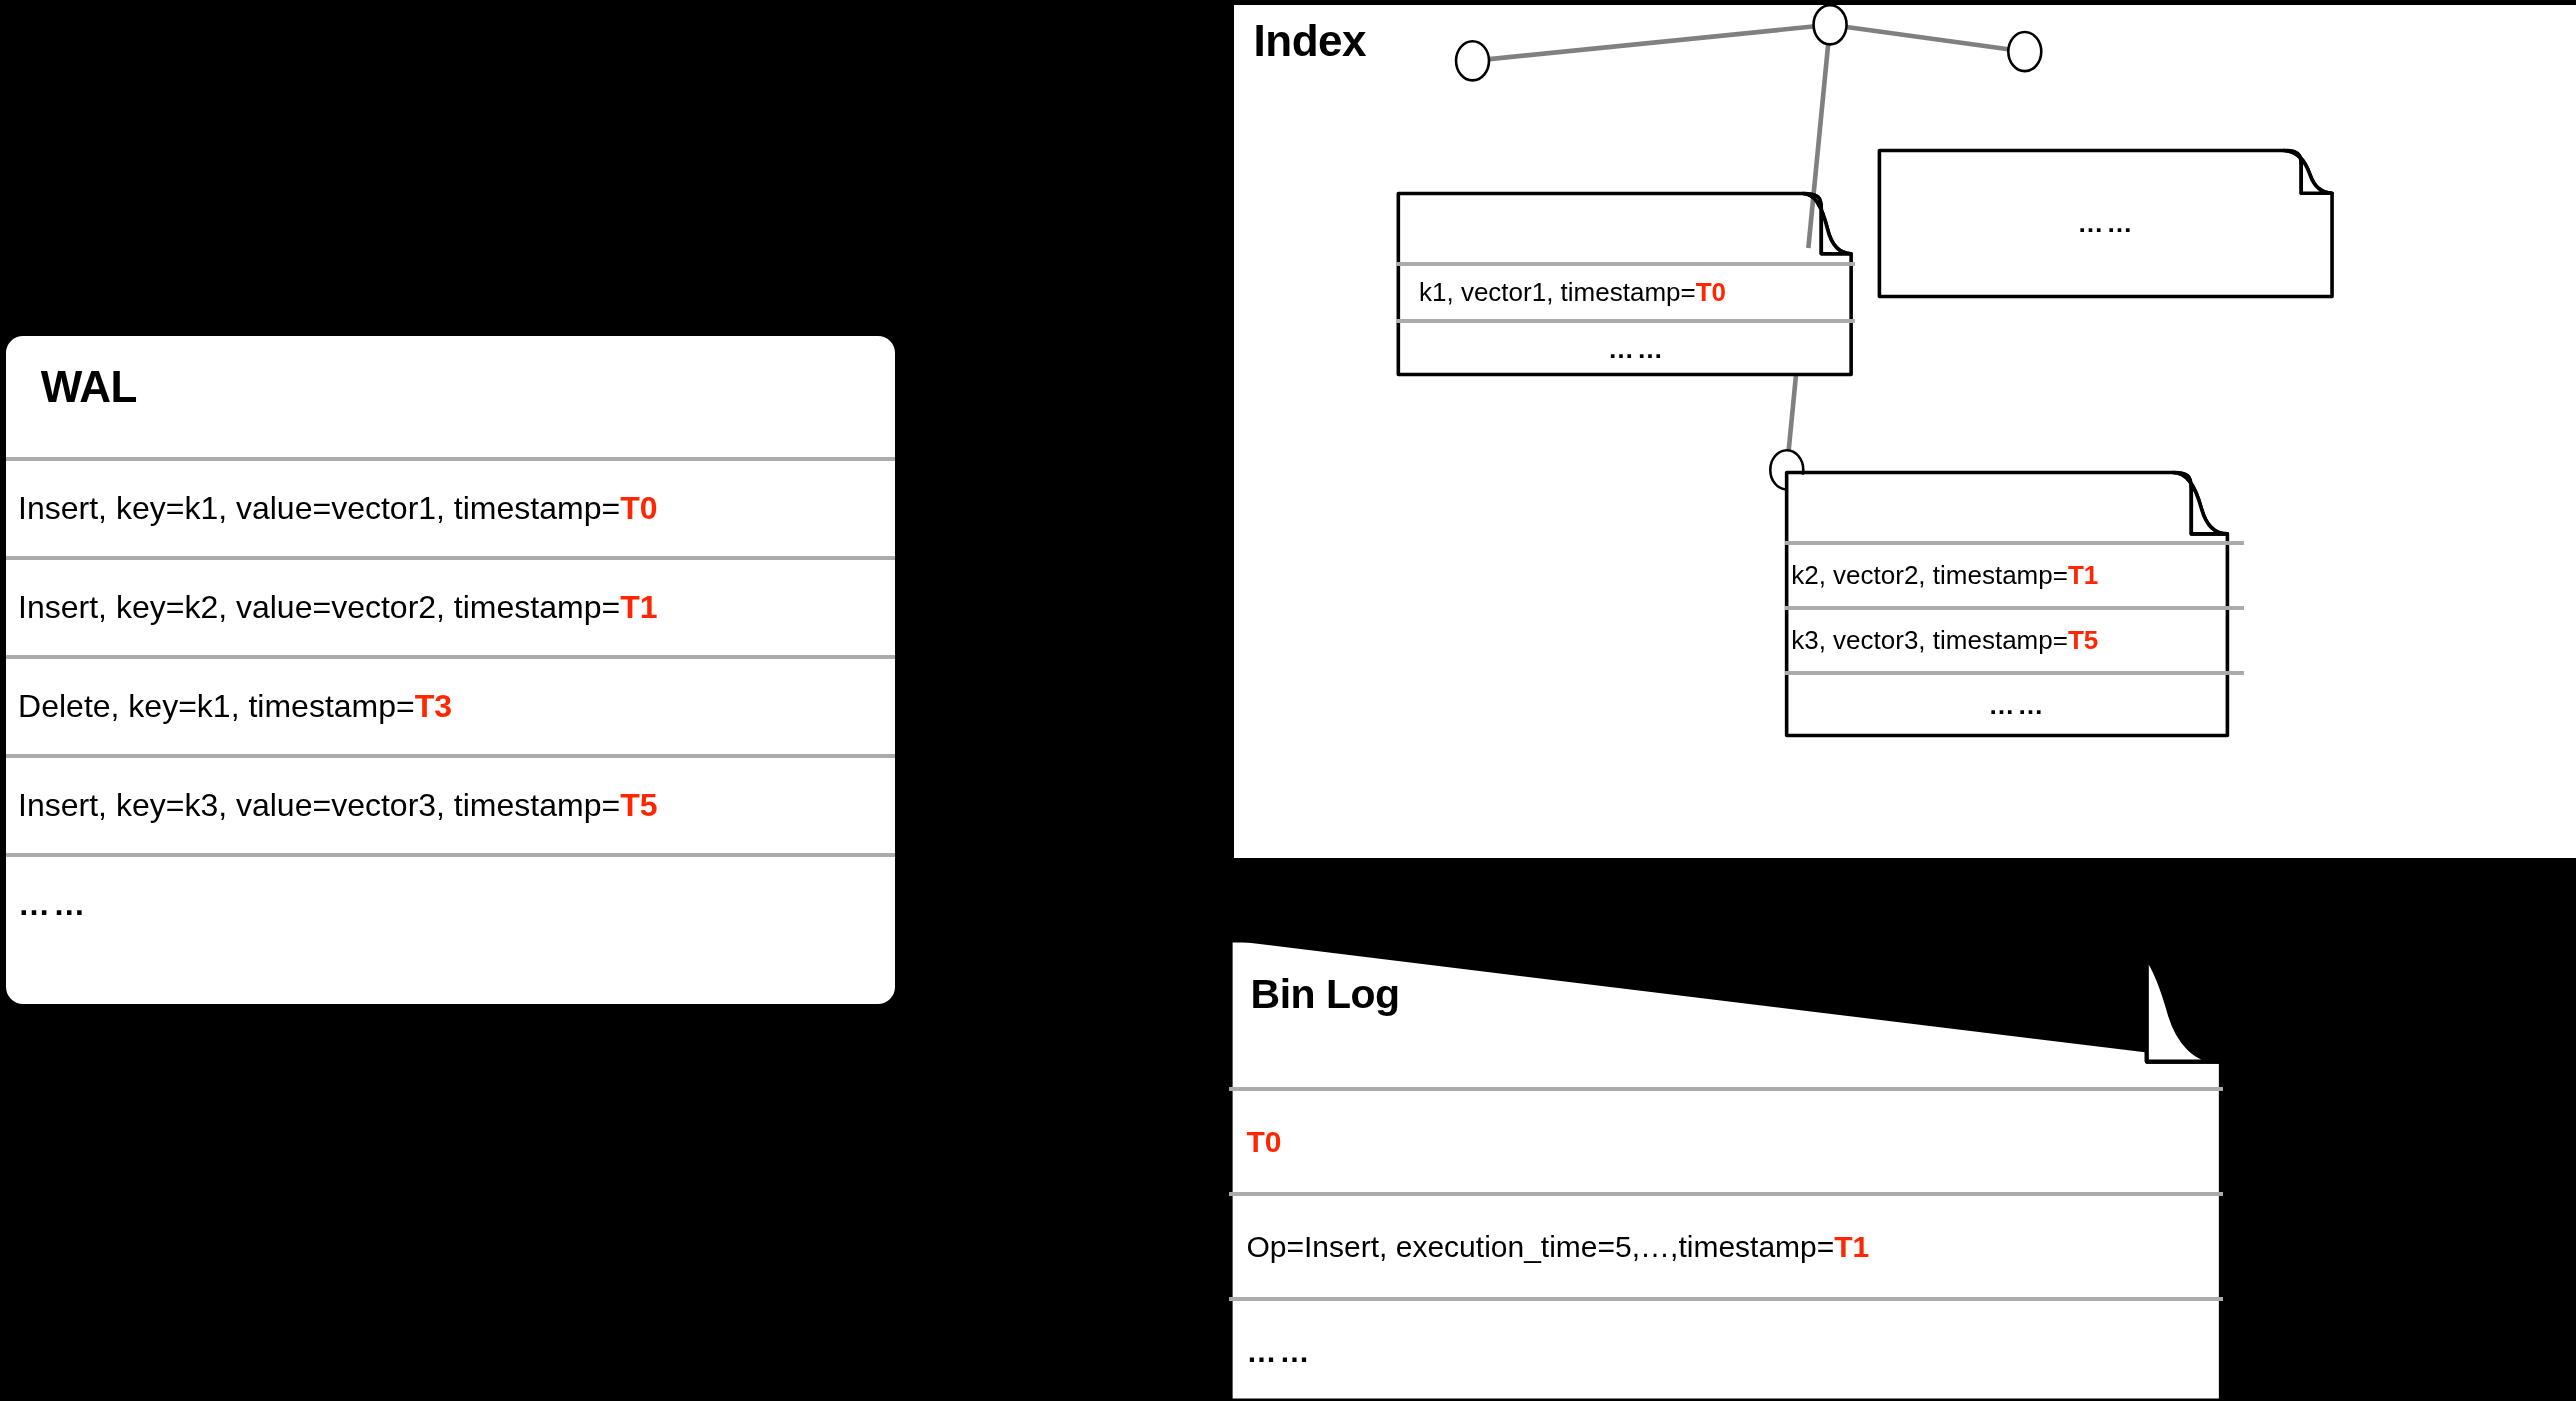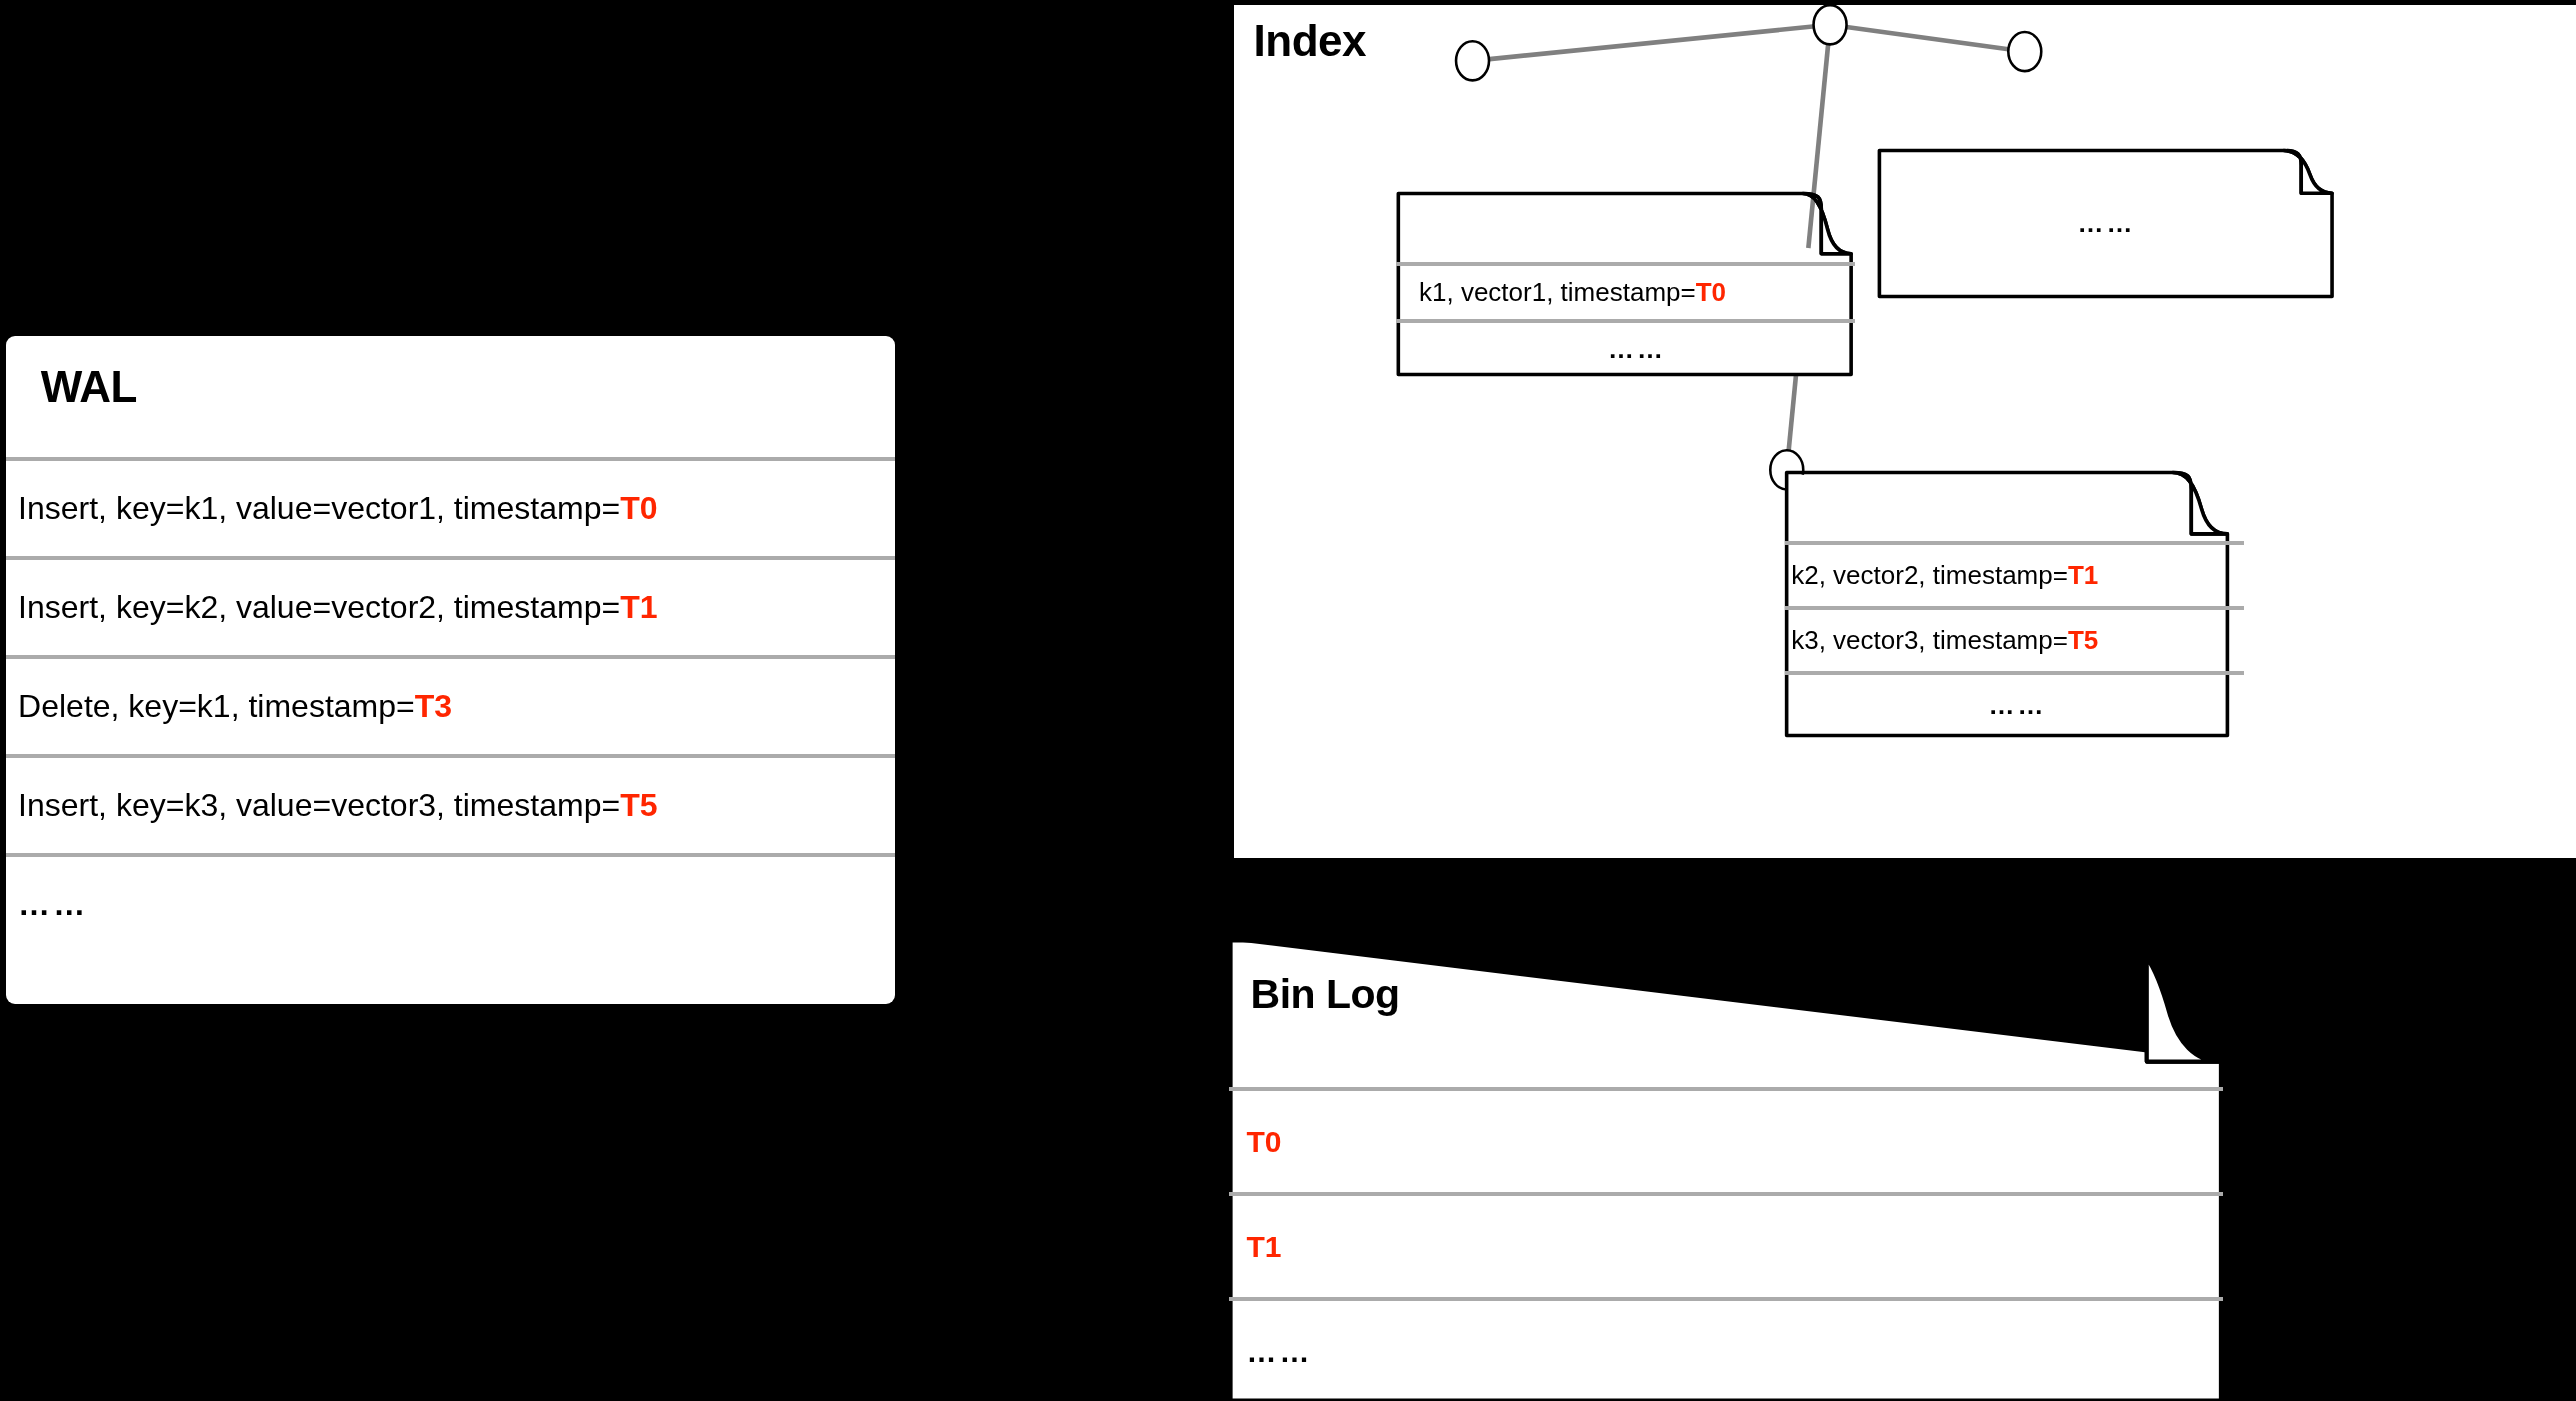--- a/index.html
+++ b/index.html
@@ -2,21 +2,21 @@
 <html style="font-size:8.2px"><head>
 <meta charset="utf-8">
 <style>
   html,body{margin:0;padding:0;background:#000;}
   body{width:2817px;height:1402px;position:relative;overflow:hidden;
        font-family:"Liberation Sans","DejaVu Sans",sans-serif;}
 
   .panel{position:absolute;background:#fff;box-sizing:border-box;}
 
   
-  #wal{left:5.7px;top:336px;width:889px;height:668px;border-radius:9px;}
+  #wal{left:5.7px;top:336px;width:889px;height:668px;border-radius:17px;}
   .panel-title{font-weight:bold;letter-spacing:-0.5px;color:#000;}
   #wal .panel-title{position:absolute;left:35px;top:26px;font-size:44px;}
 
   .rows{position:absolute;left:0;right:0;}
   .row{position:relative;box-sizing:border-box;border-top:4.1px solid #ABABAB;
        display:flex;align-items:center;}
   .row-text{white-space:nowrap;color:#000;}
   .ts{color:#FF2600;font-weight:bold;}
   .dots{letter-spacing:3.1px;font-weight:bold;}
 
@@ -166,20 +166,21 @@
     <path d="M3 3 H1722 C1772 3 1782 16 1782 54 V238 H1926 C1876 238 1842 200 1826 144 C1798 46 1772 3 1722 3 Z
              M3 3 V896 H1926 V238" fill="#ffffff" stroke="#000000" stroke-width="8" stroke-linejoin="round"></path>
     <path d="M1722 3 C1772 3 1798 46 1826 144 C1842 200 1876 238 1926 238 L1782 238 V54 C1782 16 1772 3 1722 3 Z" fill="#ffffff" stroke="#000000" stroke-width="8" stroke-linejoin="round"></path>
   </svg>
   <div class="panel-title">Bin Log</div>
   <div class="content">
     <div class="row">
         <span class="ts">T0</span>
     </div>
     <div class="row">
+      <span class="row-text">Op=Insert, execution_time=5,…,timestamp=</span>
         <span class="ts">T1</span>
     </div>
     <div class="row center">
       <span class="row-text dots">……</span>
     </div>
   </div>
 </div>
 
 
 </body></html>

